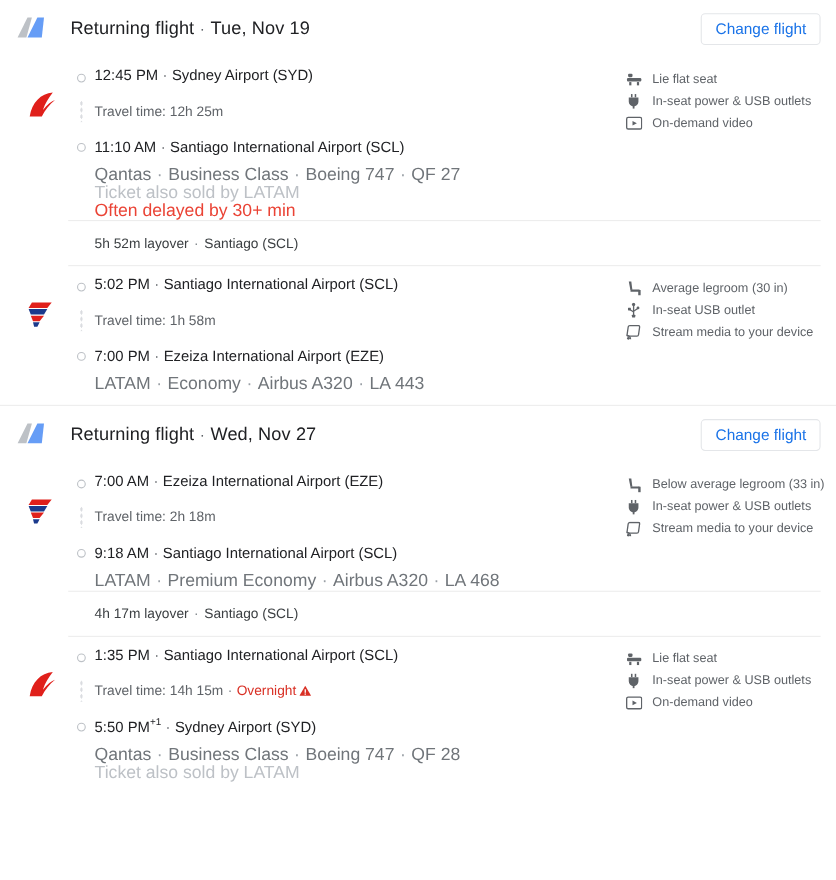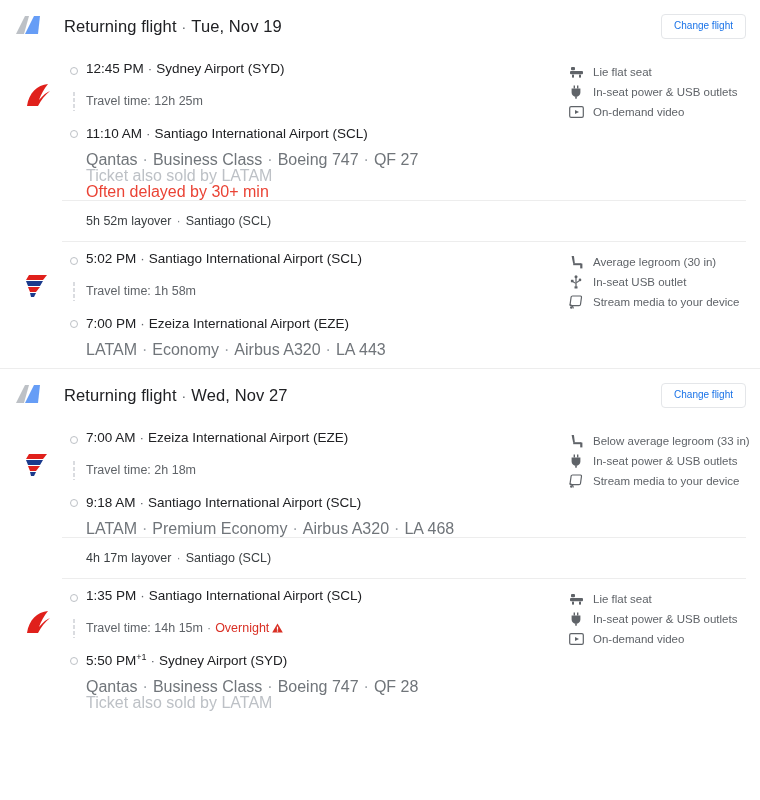--- a/index.html
+++ b/index.html
@@ -20,21 +20,21 @@
   .tail-logo { width: 30px; height: 22px; flex: 0 0 30px; margin-right: 20px; }
   .sec-title {
     font-size: 16.5px; color: #202124; letter-spacing: .1px;
     white-space: nowrap;
   }
   .sec-title .dot { color: #5f6368; margin: 0 5px; font-size: 14px; }
   .sec-title .date { color: #202124; }
   .spacer { flex: 1 1 auto; }
   .change-btn {
     font-family: inherit;
-    font-size: 10px; color: #1a73e8;
+    font-size: 14px; color: #1a73e8;
     background: #fff;
     border: 1px solid #e4e6e9; border-radius: 4px;
     padding: 6px 12px 7px; cursor: pointer;
     line-height: 1; white-space: nowrap;
   }
 
   
   .leg { display: flex; position: relative; padding: 0 14px; }
   .leg-logo {
     flex: 0 0 48px; width: 48px;

